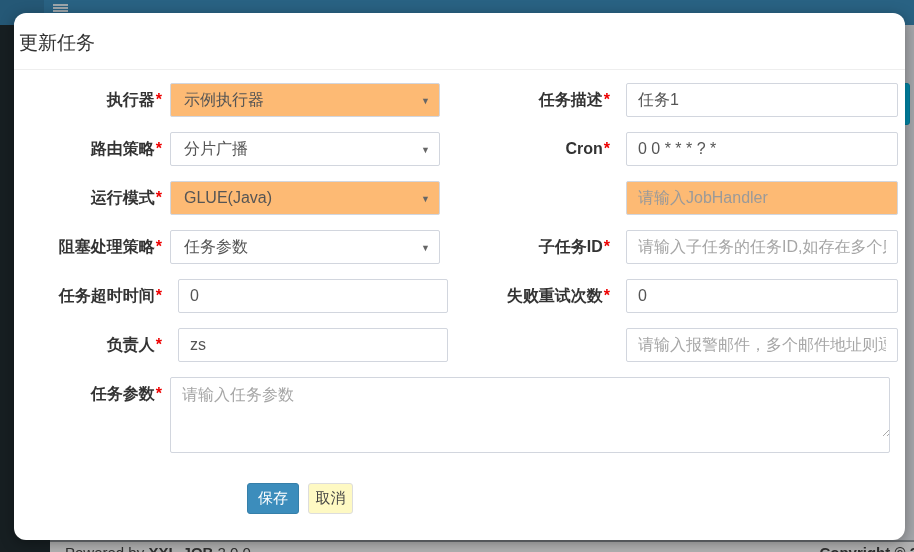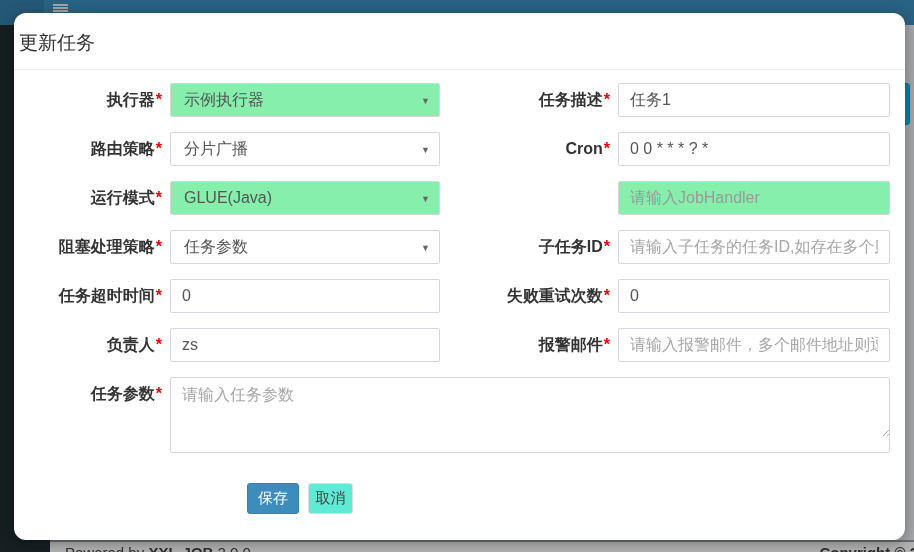--- a/index.html
+++ b/index.html
@@ -37,32 +37,32 @@
     color: #333; text-align: right; white-space: nowrap; }
   .lbl.l { left: -40px; width: 188px; }
   .lbl.r { left: 406px; width: 190px; }
   .req { color: #e00; margin-left: 1px; font-weight: bold; font-style: normal; }
   .ctl { position: absolute; top: 0; height: 34px; border: 1px solid #d2d6de; border-radius: 2px;
     background: #fff; font-size: 16px; color: #555; font-family: inherit; }
   .ctl.l { left: 156px; width: 270px; }
   .ctl.r { left: 604px; width: 272px; }
   .sel { display: flex; align-items: center; padding: 0 24px 0 13px; cursor: default; overflow: hidden; white-space: nowrap; }
   .sel .caret { position: absolute; right: 9px; top: 12px; font-size: 9px; color: #666; }
-  .dis { background: #86efac; }
-  input.ctl { padding: 0 11px; outline: none; }
+  .dis { background: #fdba74; }
+  input.ctl { padding: 0 11px; outline: none; margin-left: 8px; }
   input.ctl::placeholder, textarea.ctl::placeholder { color: #a6a6a6; opacity: 1; }
   input.dis::placeholder { color: #9a9a9a; }
   textarea.ctl { left: 156px; width: 720px; height: 76px; padding: 7px 11px; resize: none; outline: none; overflow: hidden; }
   .resize-handle { position: absolute; left: 866px; top: 414px; width: 9px; height: 9px;
     background: repeating-linear-gradient(135deg, transparent 0 2px, #aaa 2px 3px);
     clip-path: polygon(100% 0, 100% 100%, 0 100%); }
   .btn { position: absolute; top: 470px; height: 31px; border-radius: 3px; font-size: 15px;
     font-family: inherit; cursor: pointer; }
   .btn-save { left: 233px; width: 52px; background: #3c8dbc; border: 1px solid #367fa9; color: #fff; }
-  .btn-cancel { left: 294px; width: 45px; background: #5eead4; border: 1px solid #ddd; color: #444; }
+  .btn-cancel { left: 294px; width: 45px; background: #fef9c3; border: 1px solid #ddd; color: #444; }
 </style>
 </head>
 <body>
 
 <div class="navbar">
   <div class="logo-area"></div>
   <div class="hamburger"></div>
 </div>
 <div class="sidebar"></div>
 <div class="bg-btn-frag"></div>
@@ -118,21 +118,20 @@
   <div class="f-row" style="top:266px">
     <label class="lbl l"><span>任务超时时间</span><i class="req">*</i></label>
     <input class="ctl l" type="text" value="0" style="">
     <label class="lbl r"><span>失败重试次数</span><i class="req">*</i></label>
     <input class="ctl r" type="text" value="0" style="">
   </div>
 
   <div class="f-row" style="top:315px">
     <label class="lbl l"><span>负责人</span><i class="req">*</i></label>
     <input class="ctl l" type="text" value="zs" style="">
-    <label class="lbl r"><span>报警邮件</span><i class="req">*</i></label>
     <input class="ctl r" type="text" placeholder="请输入报警邮件，多个邮件地址则逗号分隔" style="">
   </div>
 
   <div class="f-row" style="top:364px;height:60px">
     <label class="lbl l"><span>任务参数</span><i class="req">*</i></label>
     <textarea class="ctl" placeholder="请输入任务参数" style=""></textarea>
   </div>
   <div class="resize-handle"></div>
 
   <button class="btn btn-save">保存</button>

